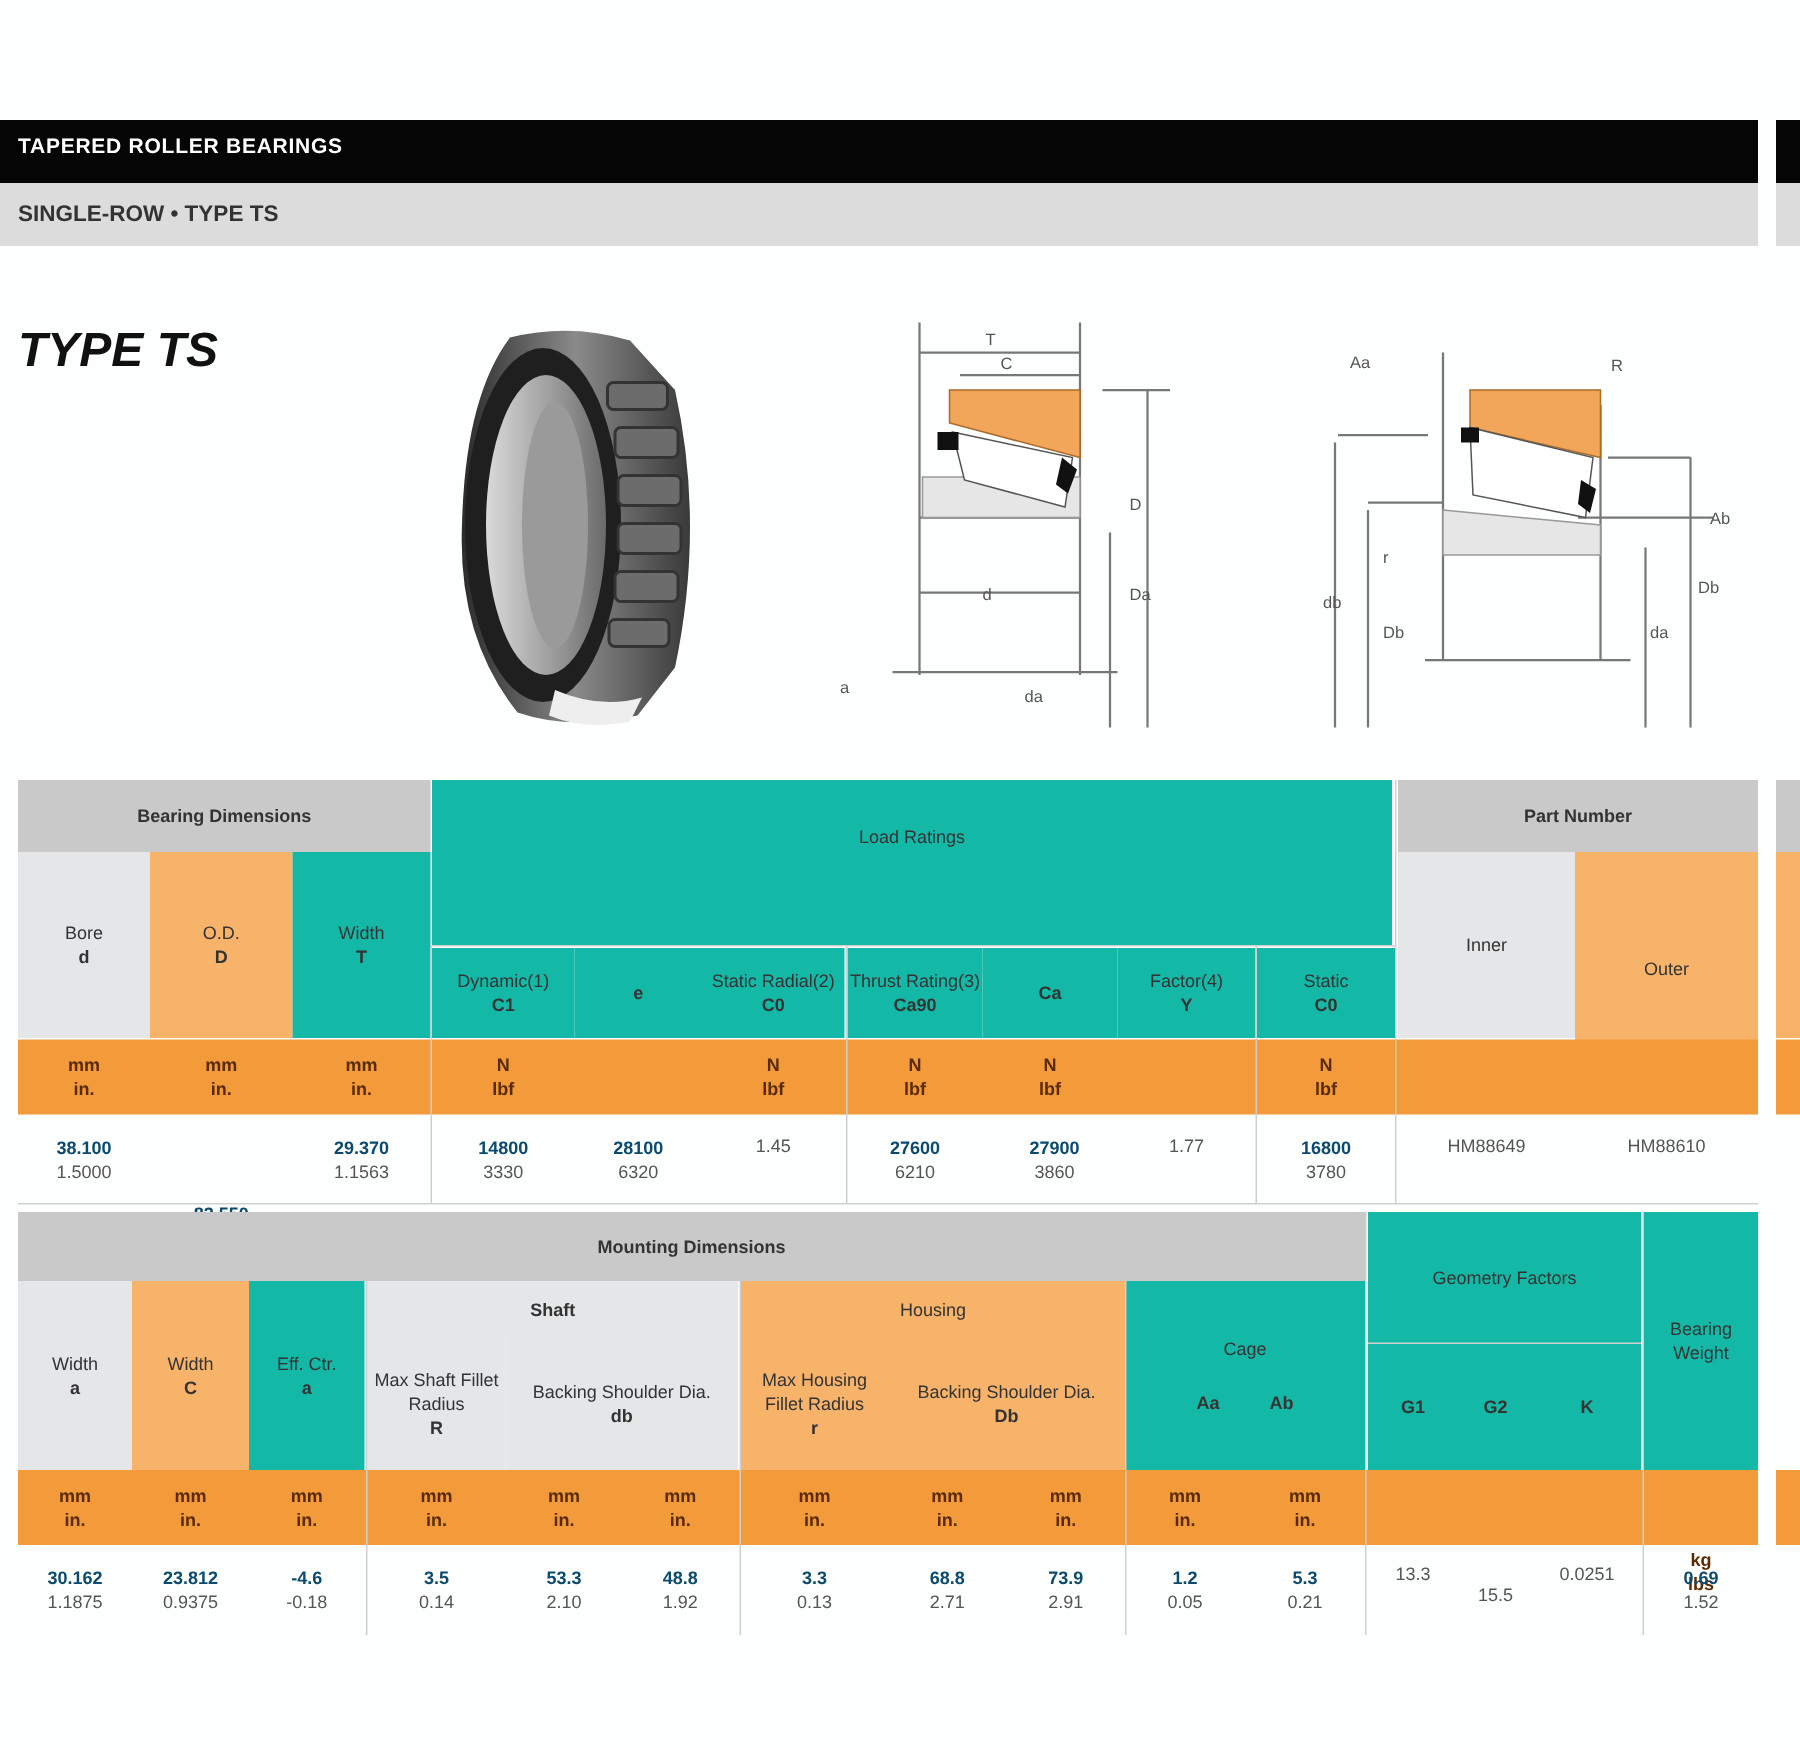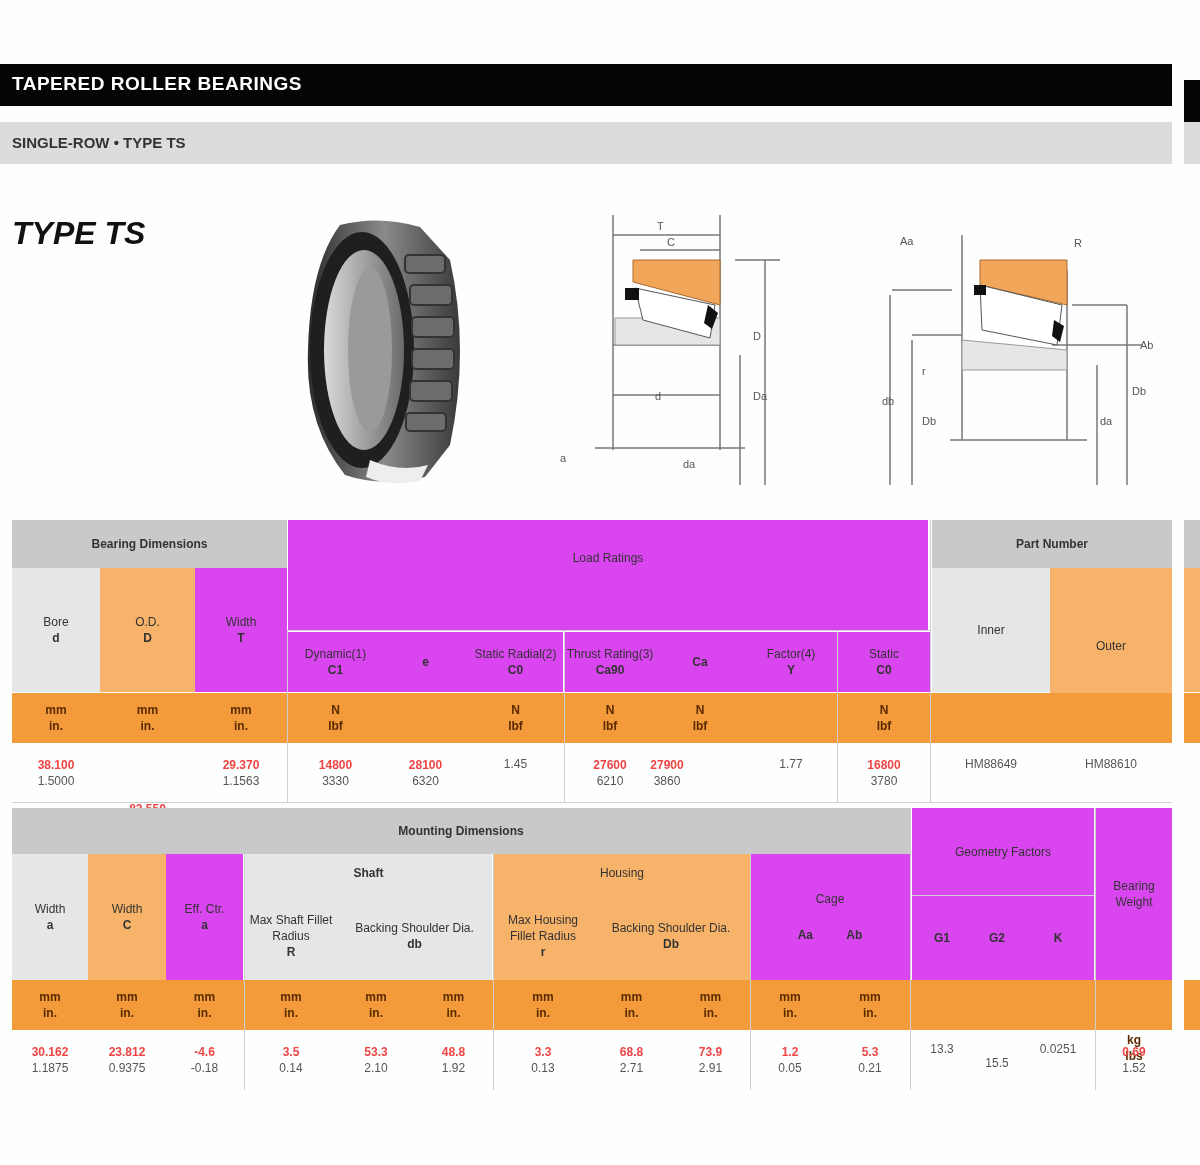--- a/index.html
+++ b/index.html
@@ -1,31 +1,31 @@
 <!DOCTYPE html>
 <html><head>
 <meta charset="utf-8">
 <style>
   *{box-sizing:border-box;margin:0;padding:0}
   body{width:1200px;height:1165px;background:#fdfefe;font-family:"Liberation Sans",sans-serif;color:#222;position:relative;overflow:hidden}
   .abs{position:absolute}
-  .titlebar{left:0;top:64px;width:1172px;height:42px;background:#050505;color:#fff;font-weight:bold;font-size:19px;padding:9px 12px;letter-spacing:0.5px}
+  .titlebar{left:0;top:80px;width:1172px;height:42px;background:#050505;color:#fff;font-weight:bold;font-size:14px;padding:9px 12px;letter-spacing:0.5px}
   .titlebar-stub{left:1184px;top:80px;width:16px;height:42px;background:#050505}
   .subbar{left:0;top:122px;width:1172px;height:42px;background:#dcdcdc;font-weight:bold;font-size:15px;padding:12px 12px;color:#333}
   .subbar-stub{left:1184px;top:122px;width:16px;height:42px;background:#dcdcdc}
   .type{left:12px;top:215px;font-size:32px;font-weight:bold;font-style:italic;color:#111}
   .tbl-cell{position:absolute;display:flex;flex-direction:column;align-items:center;justify-content:center;text-align:center;font-size:12px;line-height:1.35;color:#333}
   .hdr-grey{background:#c9c9c9}
   .hdr-lgrey{background:#e4e6e8}
   .hdr-orange{background:#f7b36a}
   .units{background:#f39a3a;color:#5a2a00;font-weight:bold}
-  .white{background:#d946ef}
+  .white{background:#14b8a6}
   .vline{position:absolute;width:1px;background:#cfcfcf}
   .hline{position:absolute;height:1px;background:#cfcfcf}
-  .num{font-weight:bold;color:#ef4444}
+  .num{font-weight:bold;color:#0c4a6e}
   .num2{color:#555}
 </style>
 </head>
 <body>
 
 <div class="abs titlebar"><span>TAPERED ROLLER BEARINGS</span></div>
 <div class="abs titlebar-stub"></div>
 <div class="abs subbar"><span>SINGLE-ROW • TYPE TS</span></div>
 <div class="abs subbar-stub"></div>
 
@@ -230,21 +230,21 @@
         <b class="num">28100</b>
         <span class="num2">6320</span>
       </div>
     <div class="tbl-cell" style="left:468px;top:748px;width:95px;height:50px;justify-content:flex-start;padding-top:8px">
         <span class="num2">1.45</span>
       </div>
     <div class="tbl-cell" style="left:565px;top:748px;width:90px;height:50px">
         <b class="num">27600</b>
         <span class="num2">6210</span>
       </div>
-    <div class="tbl-cell" style="left:622px;top:748px;width:90px;height:50px">
+    <div class="tbl-cell" style="left:658px;top:748px;width:90px;height:50px">
         <b class="num">27900</b>
         <span class="num2">3860</span>
       </div>
     <div class="tbl-cell" style="left:745px;top:748px;width:92px;height:50px;justify-content:flex-start;padding-top:8px">
         <span class="num2">1.77</span>
       </div>
     <div class="tbl-cell" style="left:838px;top:748px;width:92px;height:50px">
         <b class="num">16800</b>
         <span class="num2">3780</span>
       </div>

